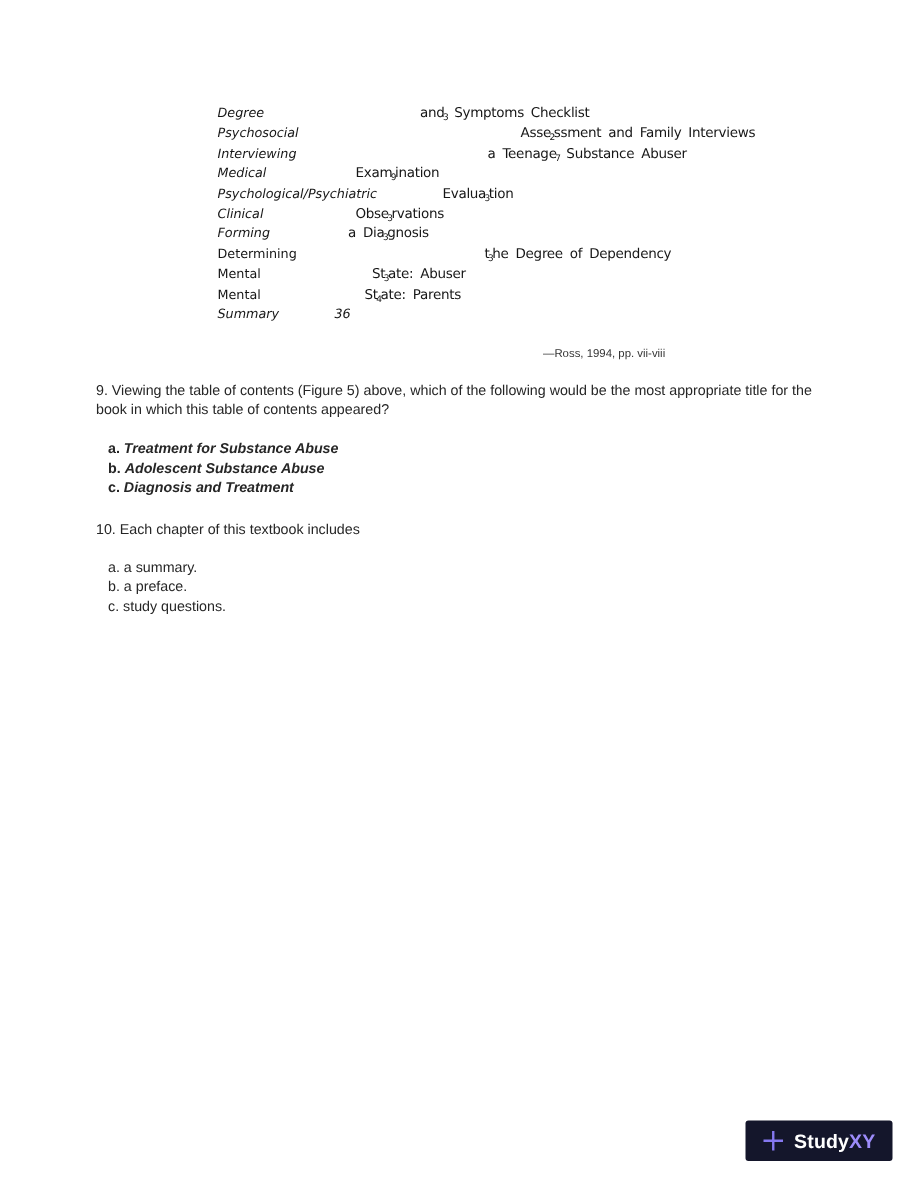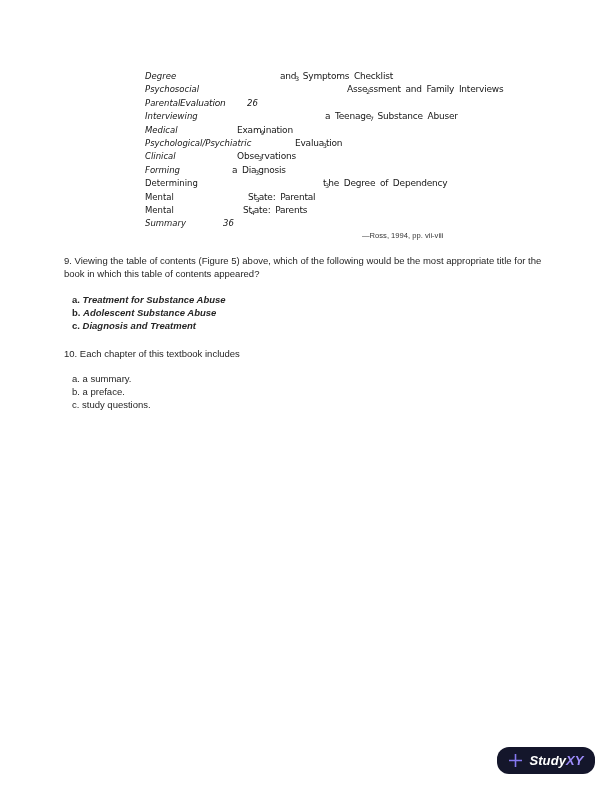--- a/index.html
+++ b/index.html
@@ -32,45 +32,39 @@
   .q9-opts{top:293px;font-weight:bold;}
   .q10-opts{top:372px;}
   .opt-line{white-space:nowrap;}
   
   .page-number{
     position:absolute;left:0;right:0;top:732px;text-align:center;
     font-family:"Liberation Serif",serif;font-size:9.5px;color:#2e2e2e;
   }
   .brand-badge{
     position:absolute;left:497px;top:747px;width:98px;height:27px;
-    border-radius:12px;display:flex;align-items:center;justify-content:center;gap:6px;
+    border-radius:2px;display:flex;align-items:center;justify-content:center;gap:6px;
     cursor:pointer;
-    font-style:italic;
   }
   .brand-text{font-weight:bold;font-size:13px;letter-spacing:0.1px;line-height:1;}
   .brand-study{color:#ffffff;}
 </style>
 </head>
 <body>
 
 <div class="page">
 
   <div class="toc">
       <div class="toc-row">
         <span class="toc-label it">Degree</span>
         <span class="toc-cont" style="left: 135px;"><span>and</span><span class="ov">3</span><span> Symptoms Checklist</span></span>
       </div>
       <div class="toc-row">
         <span class="toc-label it">Psychosocial</span>
         <span class="toc-cont" style="left: 202px;"><span>Asse</span><span class="ov">2</span><span>ssment and Family Interviews</span></span>
-      </div>
-      <div class="toc-row">
-        <span class="toc-label it">Parental</span>
-        <span class="toc-cont it" style="left: 35px;"><span>Evaluation</span></span>
-        <span class="toc-page" style="left: 102px;">26</span>
       </div>
       <div class="toc-row">
         <span class="toc-label it">Interviewing</span>
         <span class="toc-cont" style="left: 180px;"><span>a Teenage</span><span class="ov">7</span><span> Substance Abuser</span></span>
       </div>
       <div class="toc-row">
         <span class="toc-label it">Medical</span>
         <span class="toc-cont" style="left: 92px;"><span>Exam</span><span class="ov">9</span><span>ination</span></span>
       </div>
       <div class="toc-row">
@@ -84,21 +78,21 @@
       <div class="toc-row">
         <span class="toc-label it">Forming</span>
         <span class="toc-cont" style="left: 87px;"><span>a Dia</span><span class="ov">3</span><span>gnosis</span></span>
       </div>
       <div class="toc-row">
         <span class="toc-label">Determining</span>
         <span class="toc-cont" style="left: 178px;"><span>t</span><span class="ov">3</span><span>he Degree of Dependency</span></span>
       </div>
       <div class="toc-row">
         <span class="toc-label">Mental</span>
-        <span class="toc-cont" style="left: 103px;"><span>St</span><span class="ov">3</span><span>ate: Parental</span></span>
+        <span class="toc-cont" style="left: 103px;"><span>St</span><span class="ov">3</span><span>ate: Abuser</span></span>
       </div>
       <div class="toc-row">
         <span class="toc-label">Mental</span>
         <span class="toc-cont" style="left: 98px;"><span>St</span><span class="ov">4</span><span>ate: Parents</span></span>
       </div>
       <div class="toc-row">
         <span class="toc-label it">Summary</span>
         <span class="toc-page" style="left: 78px; text-align: right;">36</span>
       </div>
     </div>

